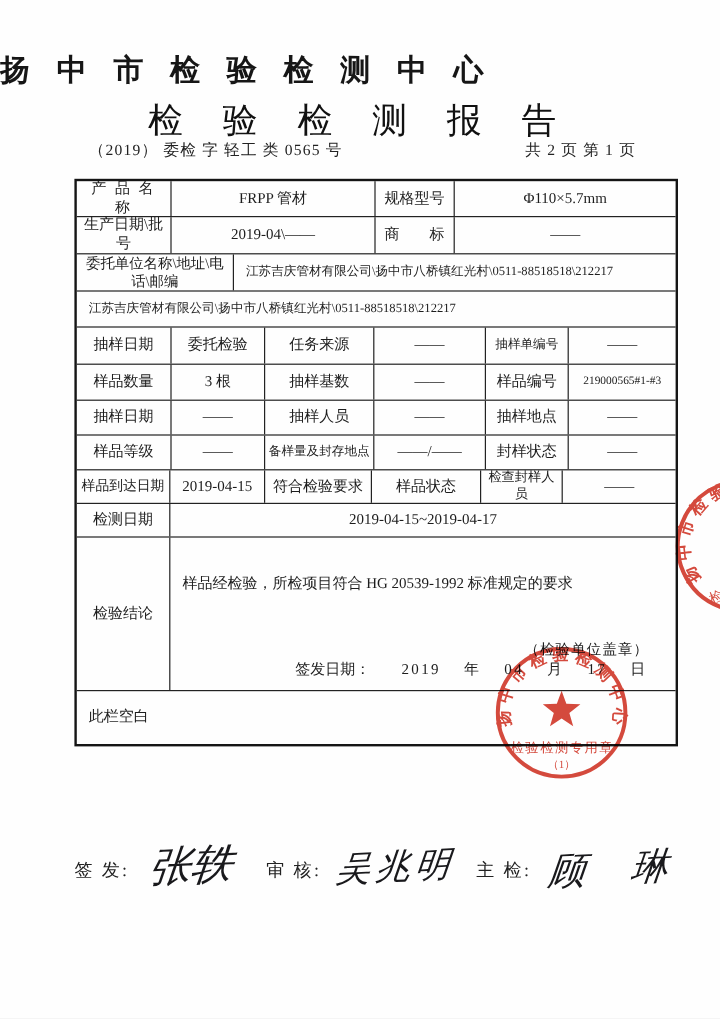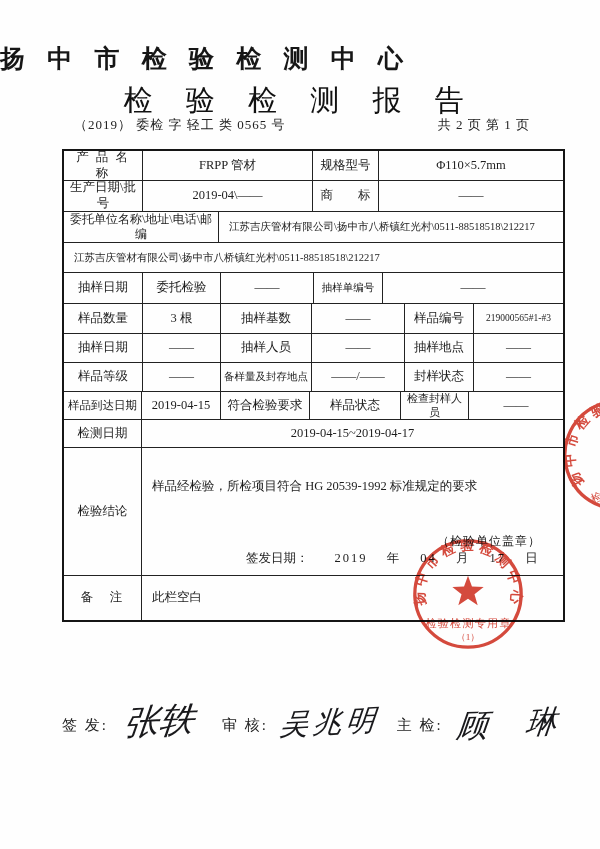--- a/index.html
+++ b/index.html
@@ -41,21 +41,21 @@
     display:flex;align-items:center;justify-content:center;
     text-align:center;line-height:1.25;padding:1px 3px;
   }
   .td.end{border-right:none;flex:1;}
   .td.left{justify-content:flex-start;text-align:left;padding-left:10px;}
   .td.small{font-size:10.5px;}
   .td.tiny{font-size:9.5px;letter-spacing:0;}
   .td.ls{letter-spacing:2px;}
   
   .rA .c1{width:79px}.rA .c2{width:170px}.rA .c3{width:66px}
-  .rB .c1{width:155px;font-size:12px}
+  .rB .c1{width:131px;font-size:12px}
   .rC .c1{width:79px}.rC .c2{width:78px}.rC .c3{width:91px}.rC .c4{width:93px}.rC .c5{width:69px}
   .rD .c1{width:78px;font-size:11.5px}.rD .c2{width:79px}.rD .c3{width:91px}.rD .c4{width:89px}.rD .c5{width:68px;font-size:11px}
   .rE .c1{width:78px}
   
   .concl{position:relative;display:block;padding:0;}
   .concl-text{position:absolute;top:30px;left:10px;right:14px;text-align:left;line-height:1.4;}
   .seal-note{position:absolute;top:86px;right:22px;font-size:12px;letter-spacing:1px;}
   .issue-line{position:absolute;bottom:8px;left:104px;font-size:12.5px;white-space:nowrap;}
   .issue-line .date{margin-left:26px;word-spacing:14px;letter-spacing:2px;}
   
@@ -111,20 +111,21 @@
       <div class="td end left small">江苏吉庆管材有限公司\扬中市八桥镇红光村\0511-88518518\212217</div>
     </div>
 
     <div class="tr rB" style="height:30px">
       <div class="td end left small">江苏吉庆管材有限公司\扬中市八桥镇红光村\0511-88518518\212217</div>
     </div>
 
     <div class="tr rC" style="height:31px">
       <div class="td c1">抽样日期</div>
       <div class="td c2">委托检验</div>
+      <div class="td c3">任务来源</div>
       <div class="td c4">——</div>
       <div class="td c5 small">抽样单编号</div>
       <div class="td end">——</div>
     </div>
 
     <div class="tr rC" style="height:30px">
       <div class="td c1">样品数量</div>
       <div class="td c2">3 根</div>
       <div class="td c3">抽样基数</div>
       <div class="td c4">——</div>
@@ -170,21 +171,20 @@
       <div class="td end concl">
         <div class="concl-text">样品经检验，所检项目符合 HG 20539-1992 标准规定的要求</div>
         <div class="seal-note">（检验单位盖章）</div>
         <div class="issue-line">
           <span>签发日期：</span><span class="date">2019 年 04 月 17 日</span>
         </div>
       </div>
     </div>
 
     <div class="tr rE last" style="height:44px">
-      <div class="td c1 ls">备　注</div>
       <div class="td end left">此栏空白</div>
     </div>
 
   </div>
 
   <div class="sign-row">
     <span class="sig-label">签 发:</span>
     <span class="sig-name sig-1">张轶</span>
     <span class="sig-label">审 核:</span>
     <span class="sig-name sig-2">吴兆明</span>

